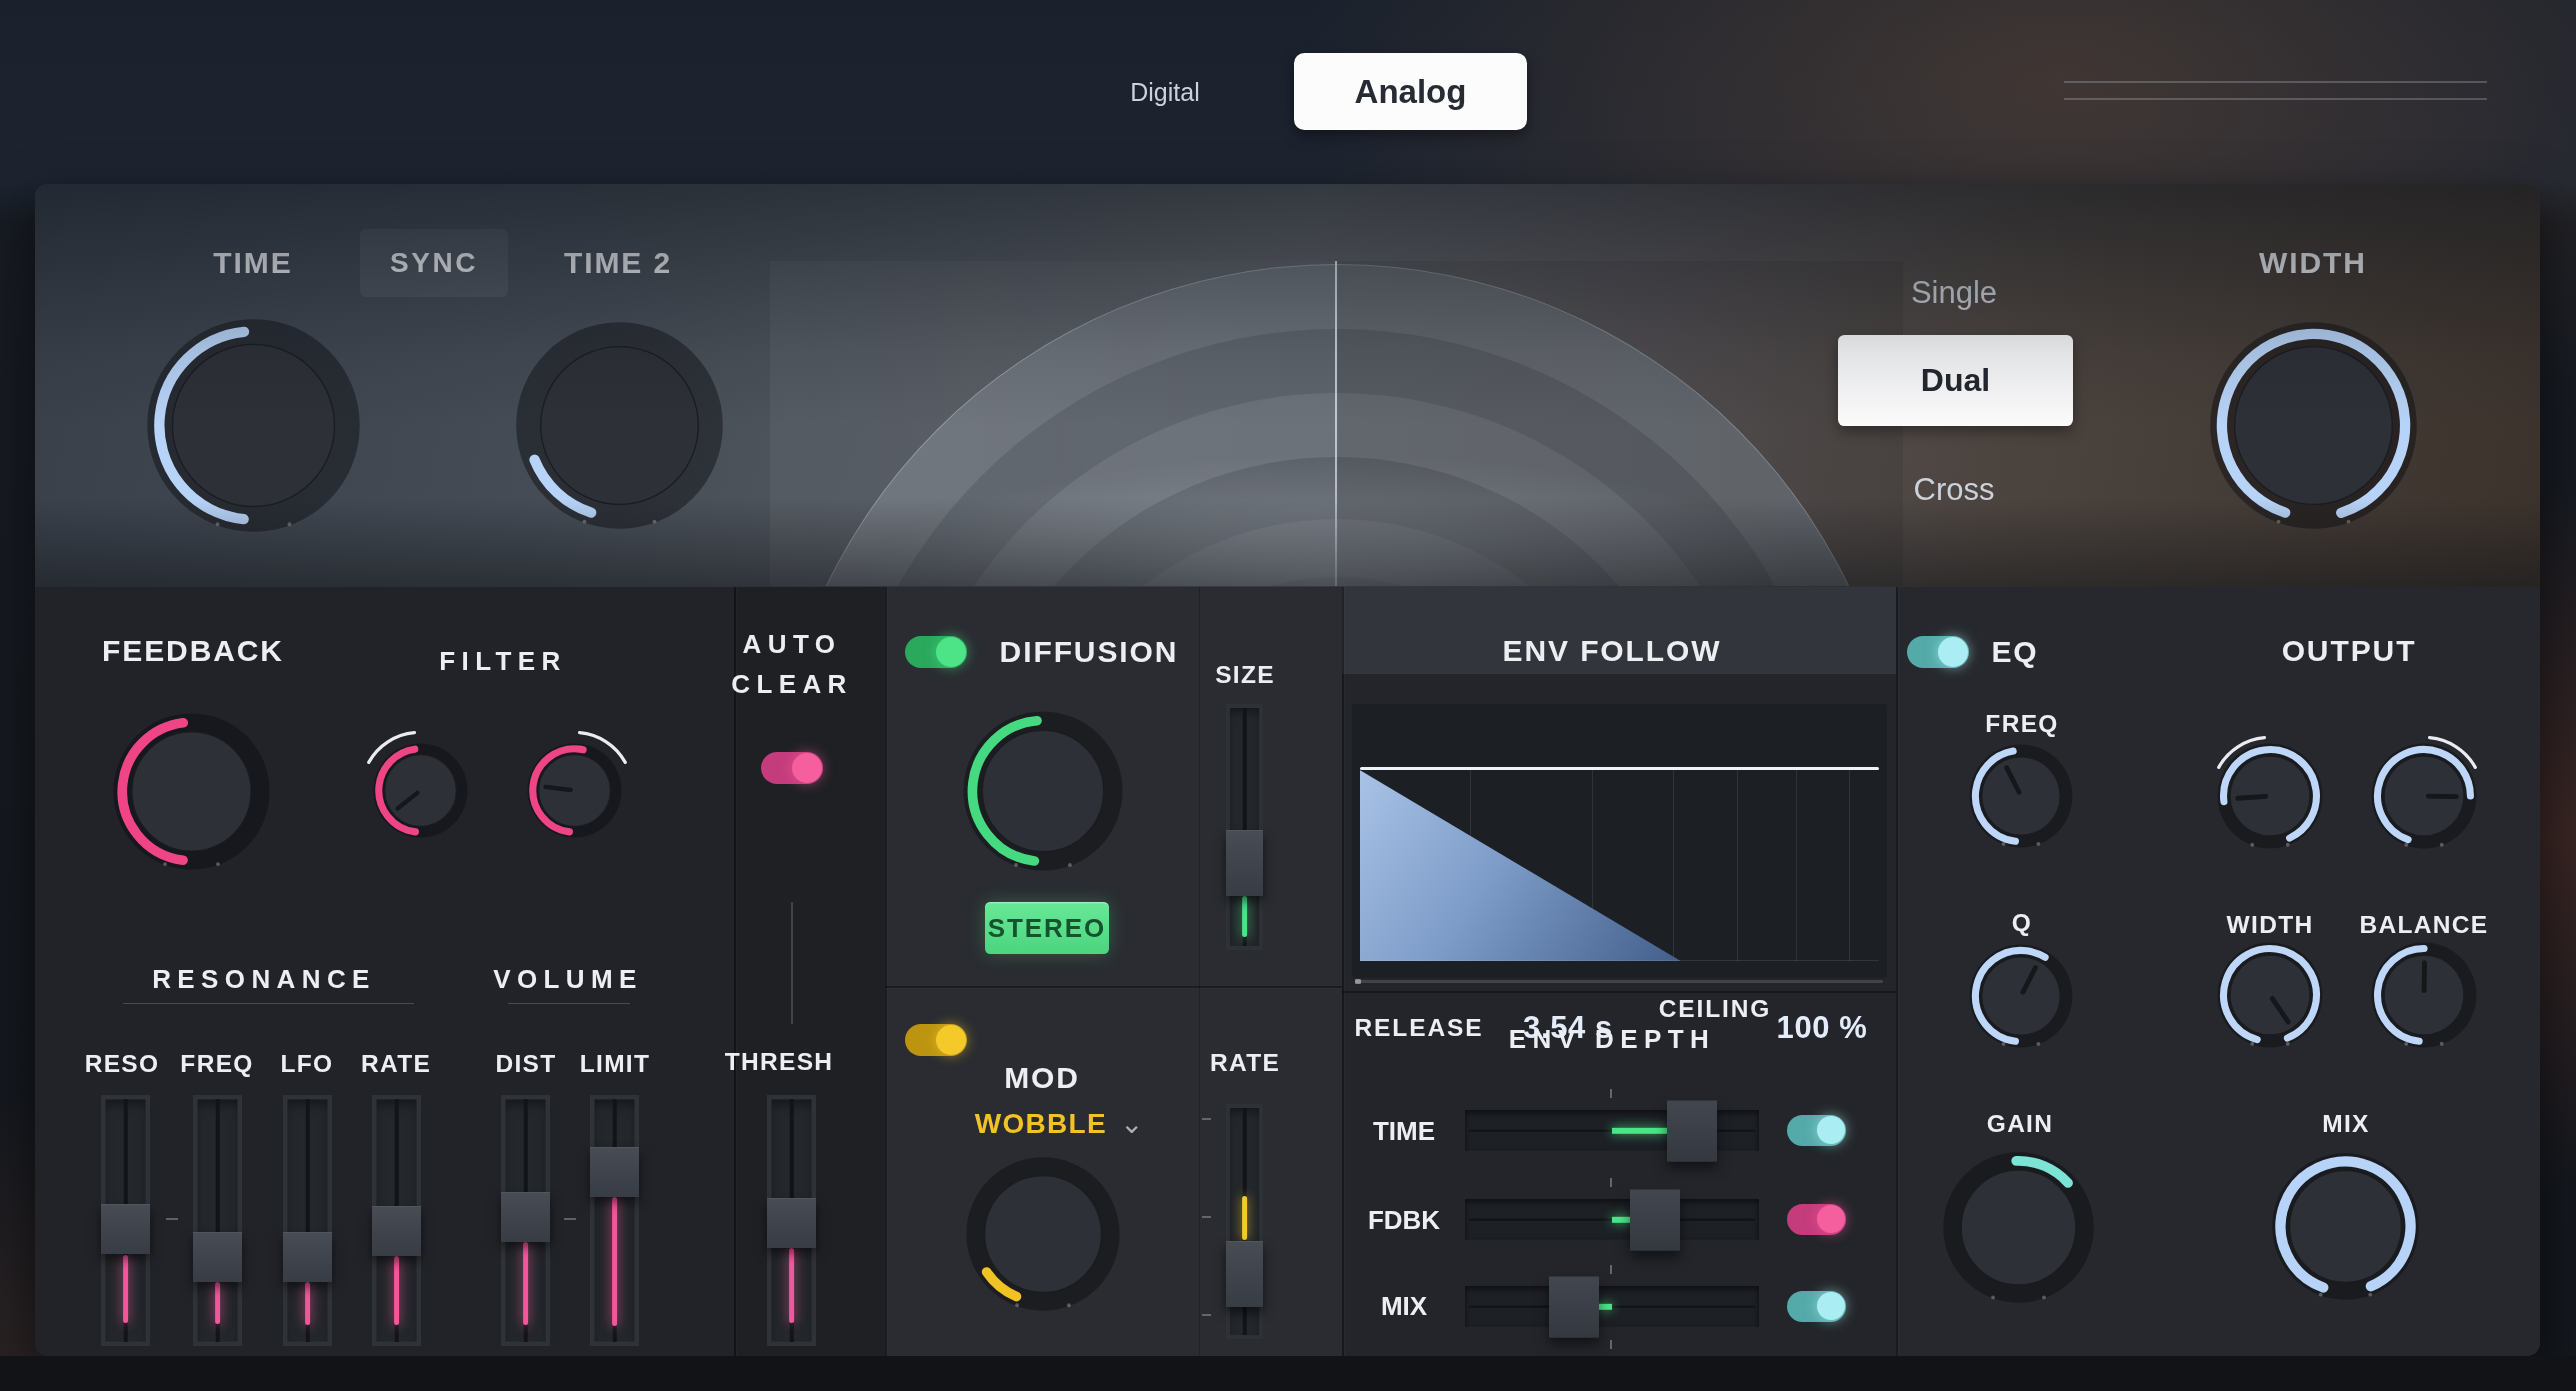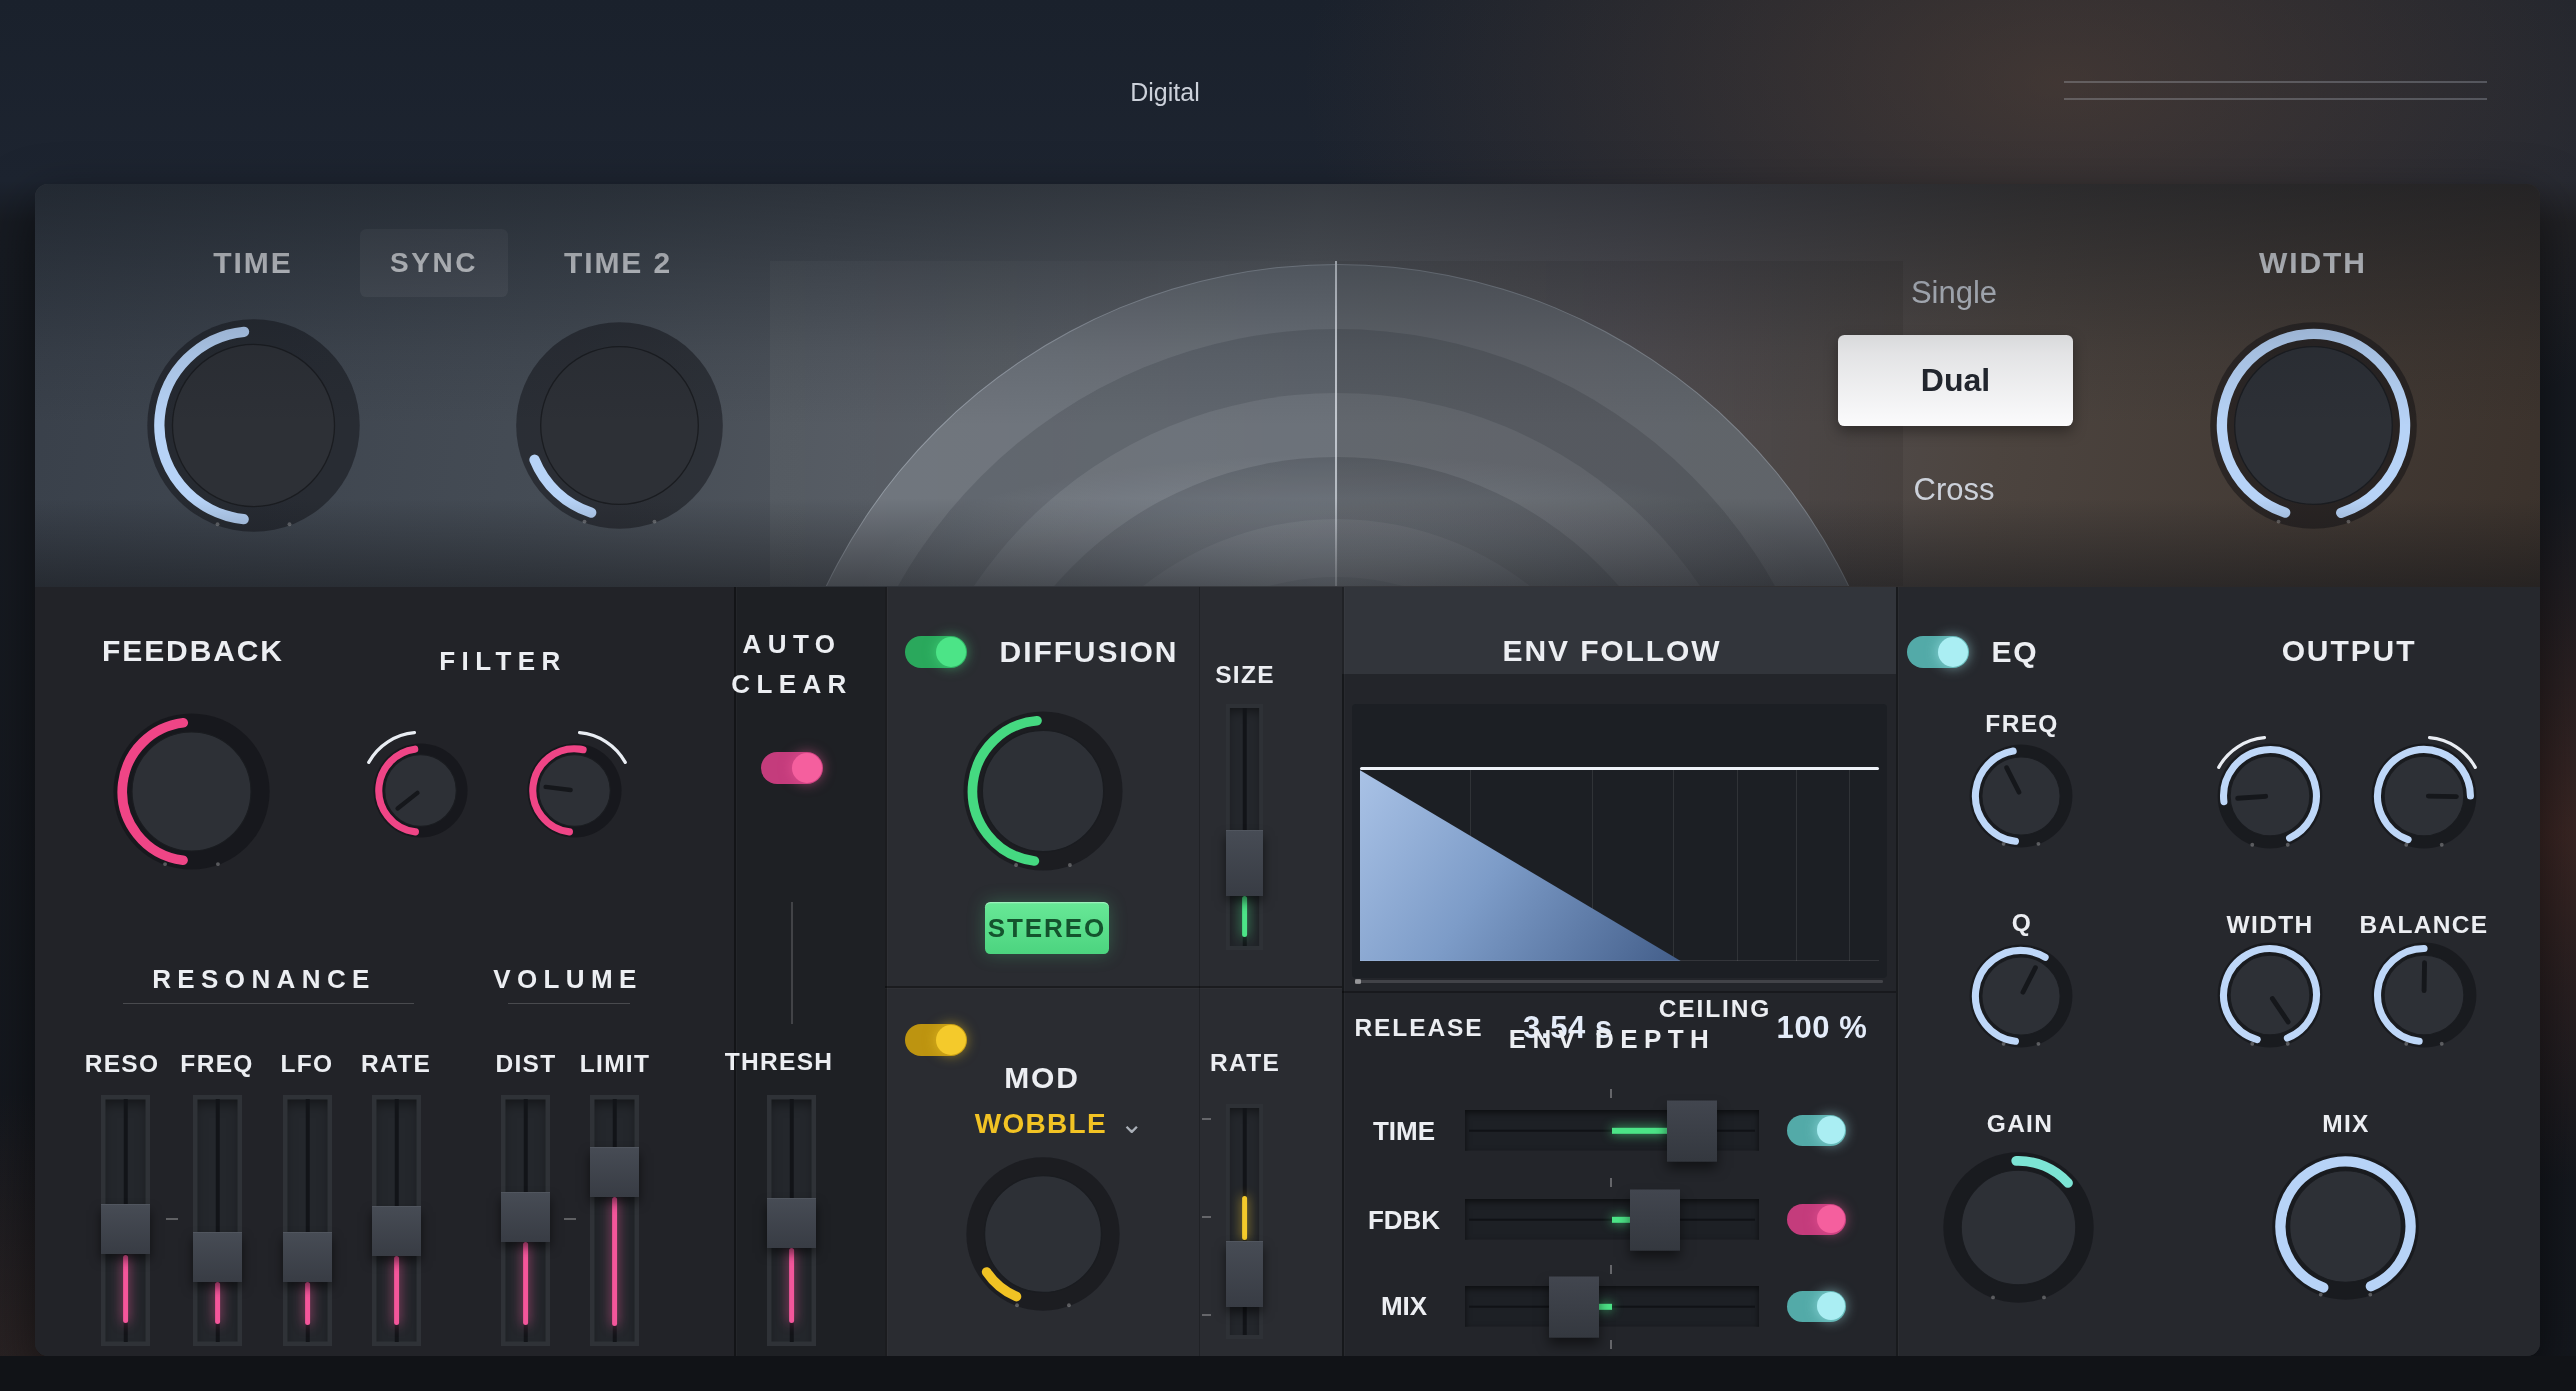--- a/index.html
+++ b/index.html
@@ -87,20 +87,23 @@
   .envrow-label{font-size:26px;}
   .value{font-size:31px;font-weight:bold;color:#e4ecf9;letter-spacing:0.6px;}
   #bottomstrip{position:absolute;left:0;top:1356px;width:2576px;height:35px;background:#111317;}
 </style>
 </head>
 <body>
 
 <div id="screen">
 
   <span class="abslabel dim" style="left:1165px;top:92px;font-size:25px;">Digital</span>
+  <div class="mode-btn">
+    <span>Analog</span>
+  </div>
   <div class="topline" style="left:2064px;top:81px;width:423px;"></div>
   <div class="topline" style="left:2064px;top:98px;width:423px;"></div>
 
   <div id="panel">
 
     <div id="phead">
       <div id="dome">
         <div class="ring" style="left:0;top:3.2px;width:1133px;height:1133px;background:#6d737b;border:1.9px solid rgba(215,225,240,0.38);"></div>
         <div class="ring" style="left:64px;top:68px;width:1005px;height:1005px;background:#5d636b;"></div>
         <div class="ring" style="left:129px;top:132px;width:876px;height:876px;background:#6b7179;"></div>

